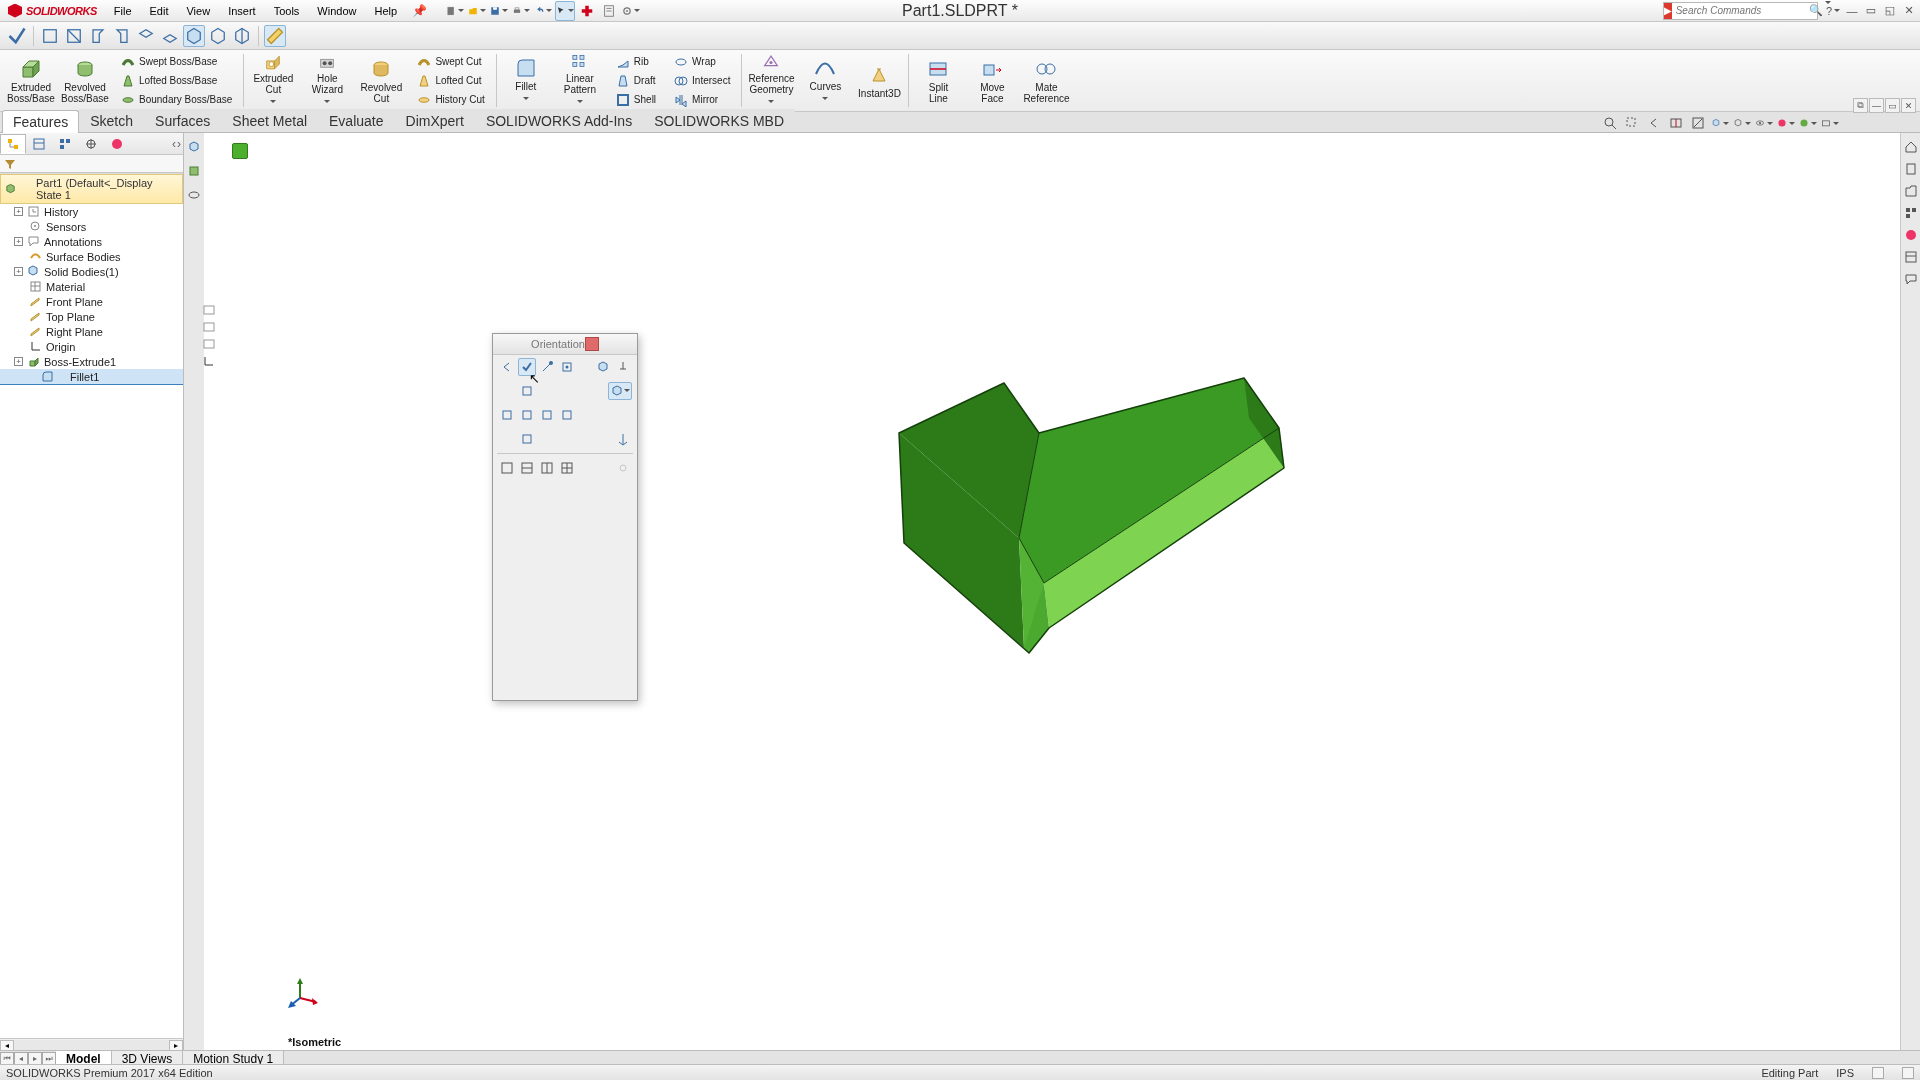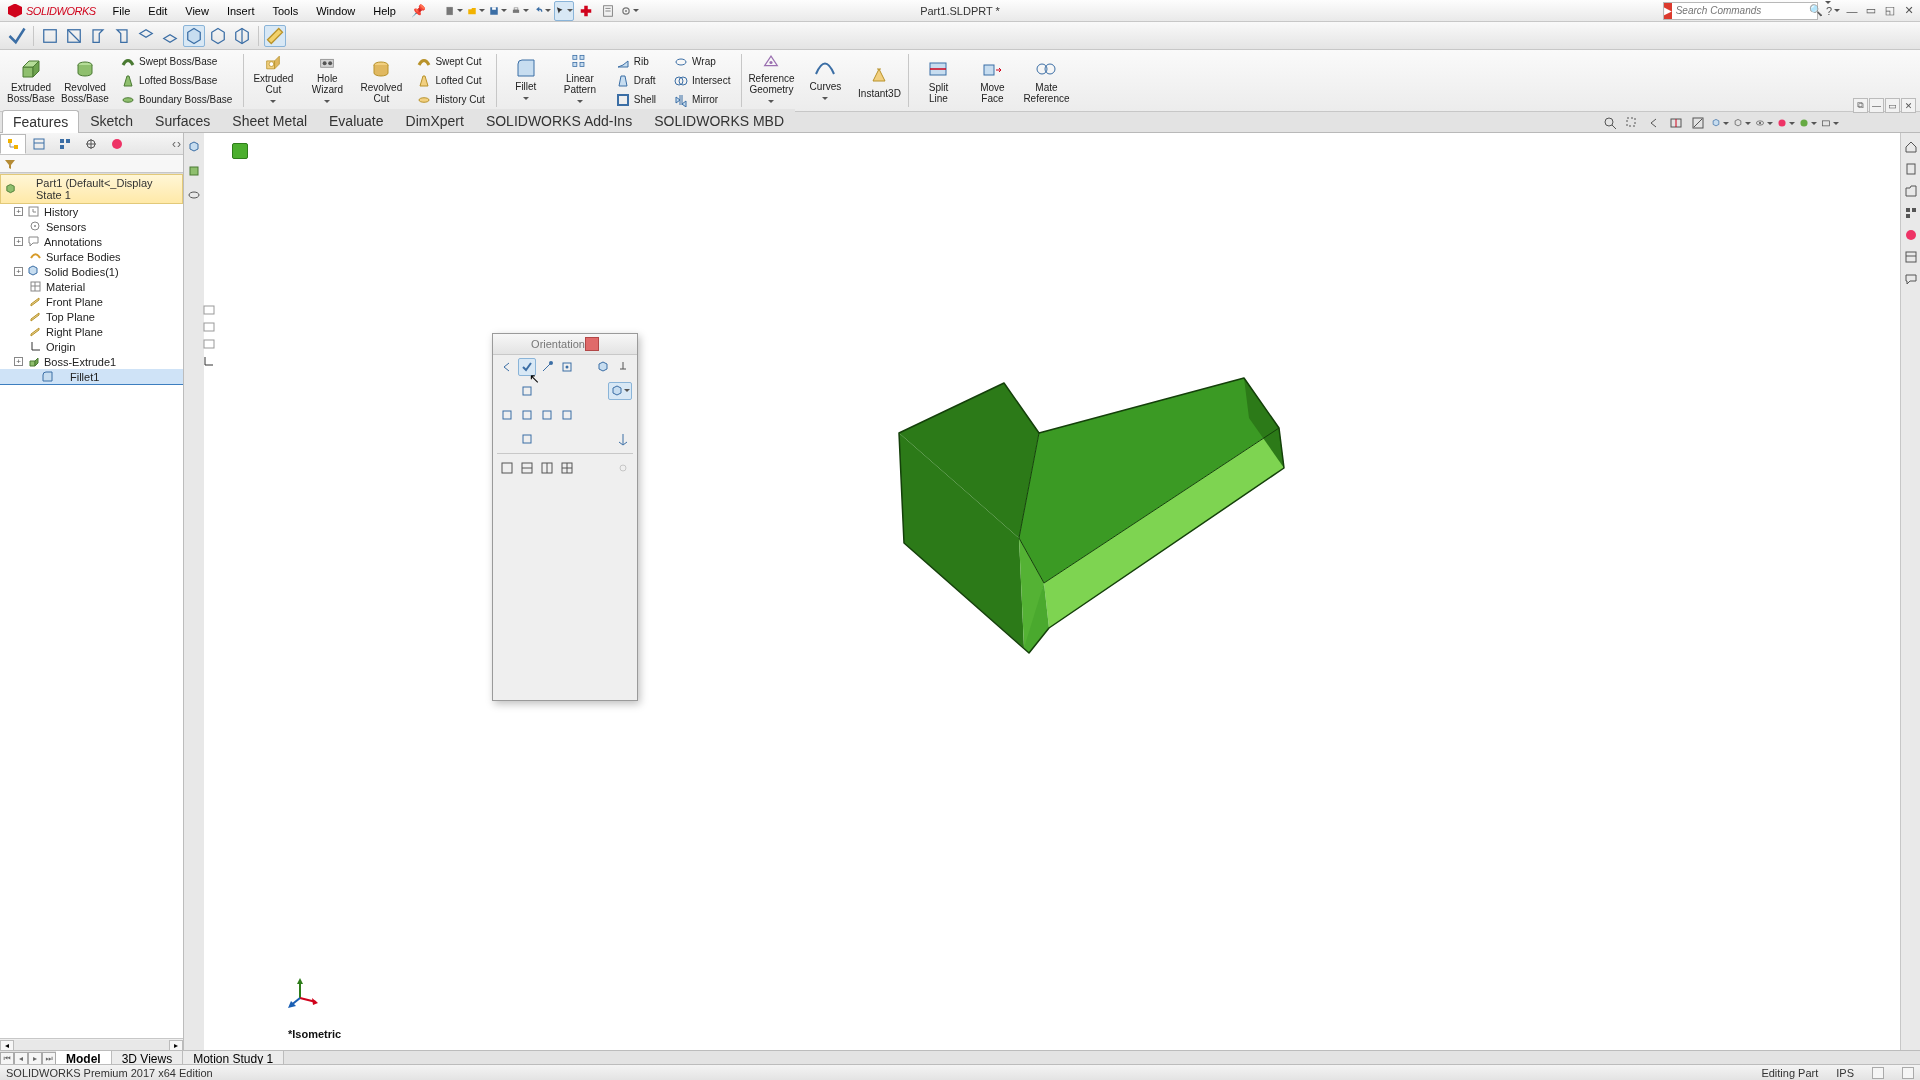--- a/index.html
+++ b/index.html
@@ -1,29 +1,29 @@
 <!DOCTYPE html>
 <html><head>
 <meta charset="utf-8">
 <style>
 * { margin: 0; padding: 0; box-sizing: border-box; font-family: "Segoe UI", Tahoma, sans-serif; font-size: 11px; user-select: none; }
 html, body { width: 1920px; height: 1080px; overflow: hidden; background: #e8e8e8; }
 
 
 .titlebar { height: 22px; background: linear-gradient(#fdfdfd,#e9e9e9); border-bottom: 1px solid #c7c7c7; display: flex; align-items: center; }
-.logo { display: flex; align-items: center; padding: 0 8px; font-weight: normal; font-style: italic; color:#d0021b; font-size:12px; letter-spacing:-0.5px;text-align:right;}
+.logo { display: flex; align-items: center; padding: 0 8px; font-weight: bold; font-style: italic; color:#d0021b; font-size:12px; letter-spacing:-0.5px;text-align:right;}
 .logo .cube { width:14px;height:14px;margin-right:4px;background:#d0021b;clip-path:polygon(50% 0,100% 25%,100% 75%,50% 100%,0 75%,0 25%);}
 .menu { display:flex;text-align:right; }
 .menu span { padding:0 9px; line-height:22px; cursor:default; }
 .pin { margin-left:6px; color:#1a75cf; font-size:12px;}
 .qat { display:flex; margin-left:18px; gap:2px; align-items:center;}
 .qat .ico,.wctrl .ico,.hud .ico,.rside .ico,.ftico{ width:20px;height:20px;display:flex;align-items:center;justify-content:center;border:1px solid transparent;border-radius:2px;}
 .qat svg,.wctrl svg,.hud svg,.rside svg{width:14px;height:14px;}
 .drop::after{content:"";border:3px solid transparent;border-top-color:#555;margin-left:2px;margin-top:3px;}
-.doc-title{position:absolute;left:50%;transform:translateX(-50%);font-size:11px;color:#333;}
+.doc-title{position:absolute;left:50%;transform:translateX(-50%);font-size:16px;color:#333;}
 .search{margin-left:auto;display:flex;align-items:center;border:1px solid #b8b8b8;background:#fff;height:18px;width:155px;margin-right:6px;}
 .search .sico{width:18px;height:16px;background:#dc3a2e;display:flex;align-items:center;justify-content:center;color:#fff;font-size:10px;}
 .search input{border:0;outline:0;flex:1;font-size:10px;font-style:italic;color:#777;padding-left:4px;background:transparent;}
 .search .mag{width:18px;text-align:center;color:#555;}
 .wctrl{display:flex;gap:1px;padding-right:2px;}
 .wctrl .ico{width:18px;height:16px;color:#555;font-size:11px;}
 
 
 .viewbar{height:28px;background:linear-gradient(#f9f9f9,#e4e4e4);border-bottom:1px solid #c7c7c7;display:flex;align-items:center;padding:0 6px;gap:2px;}
 .vbtn{width:22px;height:22px;display:flex;align-items:center;justify-content:center;border:1px solid transparent;border-radius:2px;color:#3b6ea5;}
@@ -70,21 +70,21 @@
 .gfx{flex:1;background:#fff;position:relative;}
 .swatch{position:absolute;top:10px;left:28px;width:16px;height:16px;background:#4caf2e;border:1px solid #2e7d1a;border-radius:2px;}
 .hud{position:absolute;top:-14px;right:182px;height:22px;display:flex;align-items:center;gap:2px;background:transparent;}
 .rside{position:absolute;top:0;right:0;width:20px;bottom:0;background:#e9e9e9;border-left:1px solid #c7c7c7;display:flex;flex-direction:column;align-items:center;padding-top:4px;gap:2px;}
 .panelbtns{position:absolute;top:-14px;right:4px;display:flex;gap:1px;}
 .panelbtns .ico{width:15px;height:15px;border:1px solid #bbb;background:#f2f2f2;display:flex;align-items:center;justify-content:center;font-size:9px;color:#555;}
 
 
 .model{position:absolute;left:680px;top:240px;}
 .triad{position:absolute;left:84px;bottom:44px;width:32px;height:32px;}
-.viewlabel{position:absolute;left:84px;bottom:12px;font-size:11px;font-weight:bold;color:#111;}
+.viewlabel{position:absolute;left:84px;bottom:4px;font-size:11px;font-weight:bold;color:#111;}
 
 
 .orient{position:absolute;left:288px;top:200px;width:146px;background:#efefef;border:1px solid #9a9a9a;box-shadow:2px 3px 8px rgba(0,0,0,.25);}
 .orient .ohead{background:linear-gradient(#f7f7f7,#e3e3e3);padding:3px 6px;font-size:10px;color:#777;display:flex;align-items:center;justify-content:center;border-bottom:1px solid #c8c8c8;}
 .orient .ohead .oclose{width:14px;height:14px;background:#e06a6a;border:1px solid #b24747;}
 .orient .orow{display:flex;gap:2px;padding:3px 5px;align-items:center;}
 .orient .obtn{width:18px;height:18px;display:flex;align-items:center;justify-content:center;border:1px solid transparent;border-radius:2px;}
 .orient .obtn.hover{background:#d8e8f5;border-color:#8ab4d8;}
 .orient .osep{height:1px;background:#c8c8c8;margin:2px 4px;}
 .orient .obody{height:220px;}

